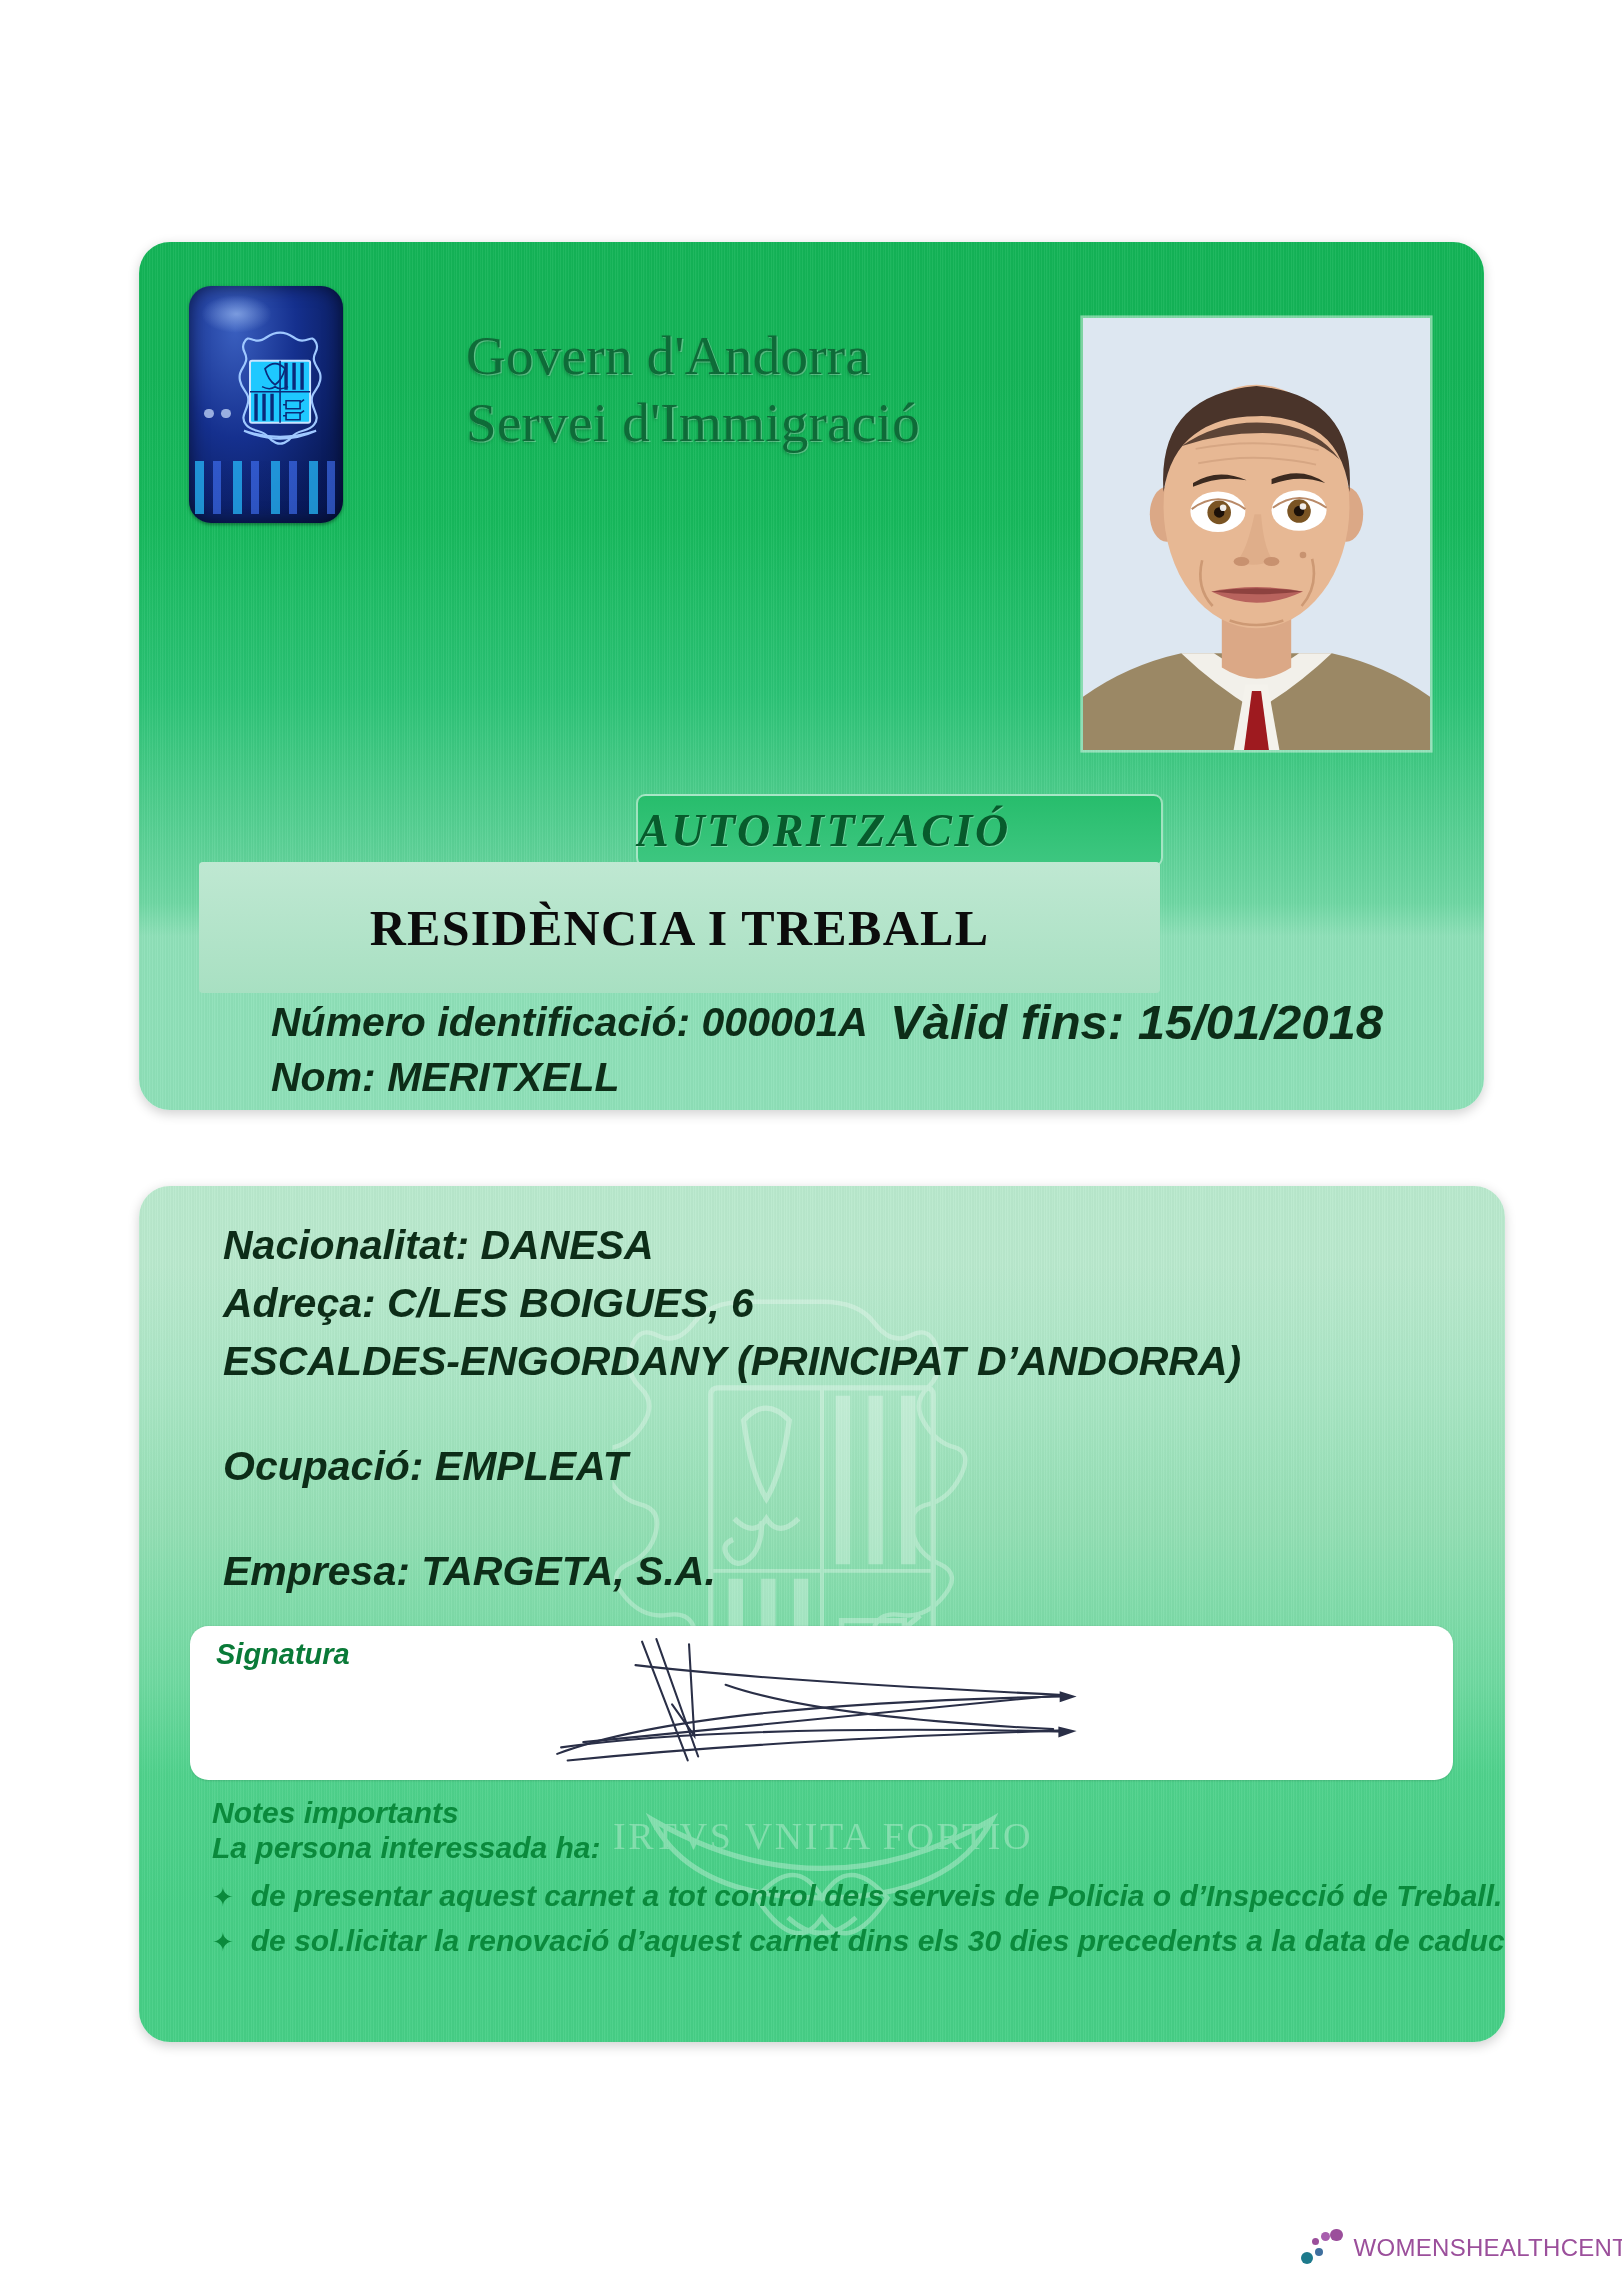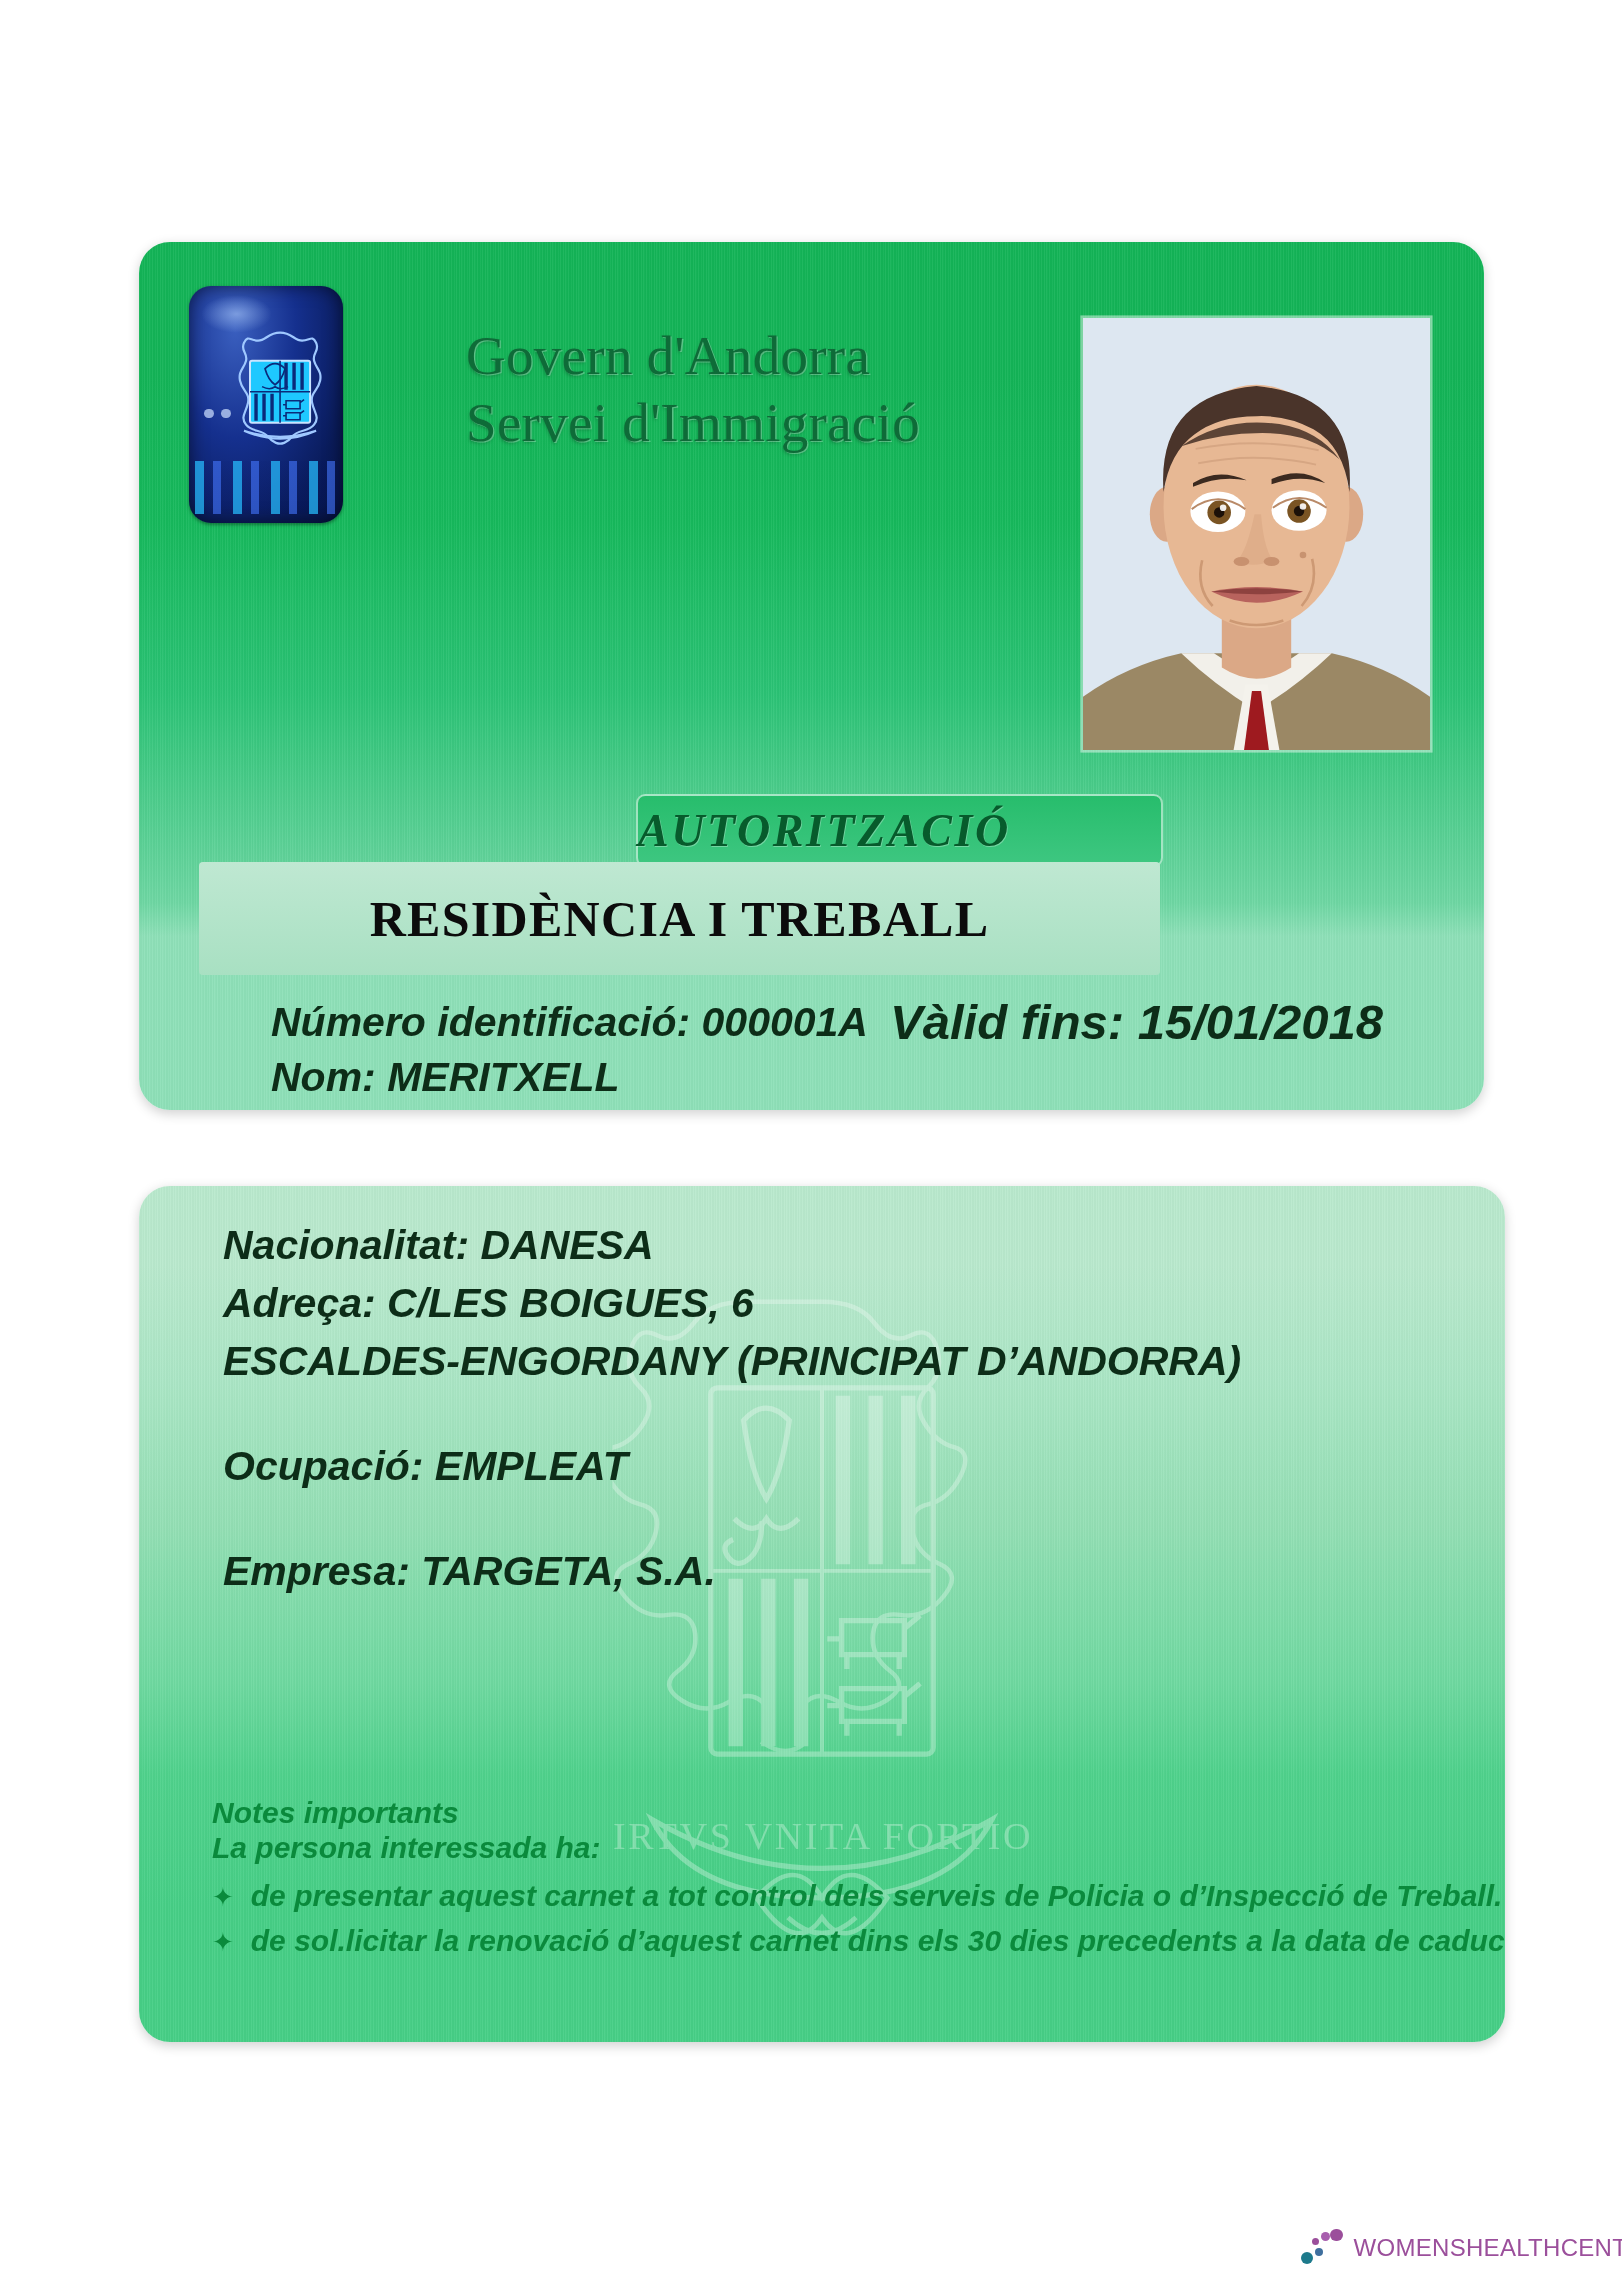--- a/index.html
+++ b/index.html
@@ -57,21 +57,21 @@
   
   #auth-band{position:absolute;left:497px;top:552px;width:523px;height:69px;
       border:2px solid rgba(255,255,255,.55);border-radius:9.2px;
       background:linear-gradient(180deg,#27bd6c,#3ec781);
       display:flex;align-items:center;}
   #auth-band span{font-family:"Liberation Serif","DejaVu Serif",serif;
       font-weight:bold;font-style:italic;font-size:46px;color:#075b2c;
       letter-spacing:2.6px;text-shadow:0.7px 1.3px 0 rgba(255,255,255,.3);}
 
   
-  #type-panel{position:absolute;left:60px;top:620px;width:961px;height:113px;
+  #type-panel{position:absolute;left:60px;top:620px;width:961px;height:131px;
       background:linear-gradient(180deg,#bfe8d2,#a8e0c2);
       border-radius:3.9px;display:flex;align-items:center;justify-content:center;}
   #type-panel span{font-family:"Liberation Serif","DejaVu Serif",serif;
       font-weight:bold;font-size:50px;color:#0c0c0c;letter-spacing:1.3px;}
 
   
   #photo{position:absolute;left:944px;top:76px;width:347px;height:432px;
       background:linear-gradient(180deg,#e4edf5,#d6e2ee);
       overflow:hidden;box-shadow:0 0 0 2.6px rgba(255,255,255,.45);}
 
@@ -320,20 +320,40 @@
   <div class="back-fields">
     <div class="row">Nacionalitat: DANESA</div>
     <div class="row">Adreça: C/LES BOIGUES, 6</div>
     <div class="row">ESCALDES-ENGORDANY (PRINCIPAT D’ANDORRA)</div>
     <div class="gap"></div>
     <div class="row">Ocupació: EMPLEAT</div>
     <div class="gap"></div>
     <div class="row">Empresa: TARGETA, S.A.</div>
   </div>
 
+  <div id="sig-box">
+    <div id="sig-label">Signatura</div>
+    <svg id="sig-ink" viewBox="0 0 1930 236" xmlns="http://www.w3.org/2000/svg">
+      <g fill="none" stroke="#2a2f47" stroke-width="3.2" stroke-linecap="round">
+        <path d="M690 24 L760 206"></path>
+        <path d="M712 20 L776 200"></path>
+        <path d="M762 28 L770 168 L736 120"></path>
+        <path d="M680 60 Q880 84 1342 106"></path>
+        <path d="M560 196 Q760 120 1336 108"></path>
+        <path d="M576 206 Q900 174 1340 160"></path>
+        <path d="M566 186 Q830 150 1345 162"></path>
+        <path d="M818 90 Q960 140 1320 158"></path>
+        <path d="M600 178 L1330 106"></path>
+      </g>
+      <g fill="#2a2f47">
+        <path d="M1330 100 l26 8 -26 9 z"></path>
+        <path d="M1328 154 l28 7 -28 10 z"></path>
+      </g>
+    </svg>
+  </div>
 
   <div id="notes">
     <div class="hd">Notes importants</div>
     <div class="hd">La persona interessada ha:</div>
     <ul>
       <li>
         <span class="bullet">✦</span>
         <span>de presentar aquest carnet a tot control dels serveis de Policia o d’Inspecció de Treball.</span>
       </li>
       <li>

